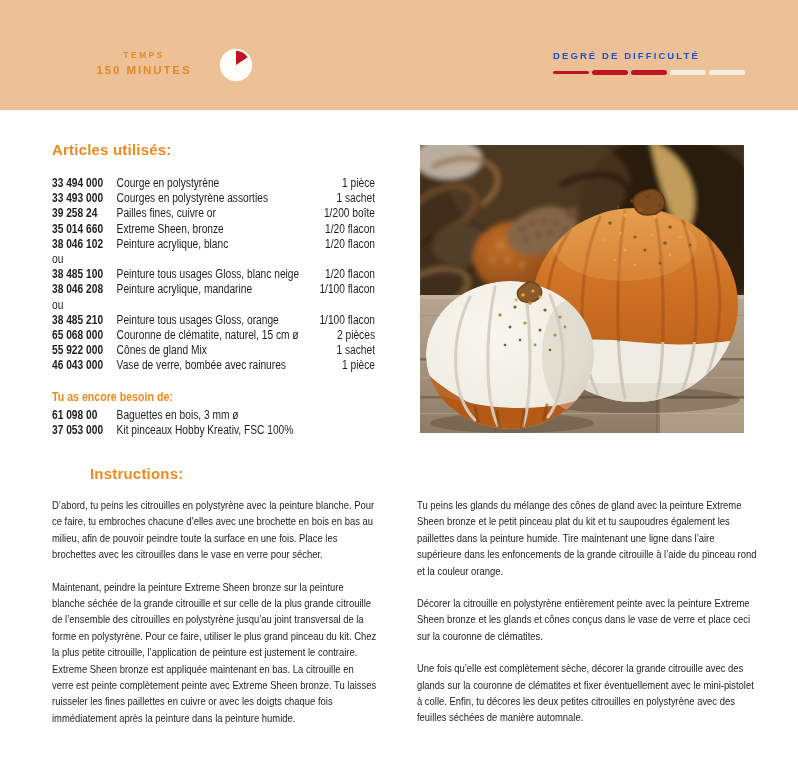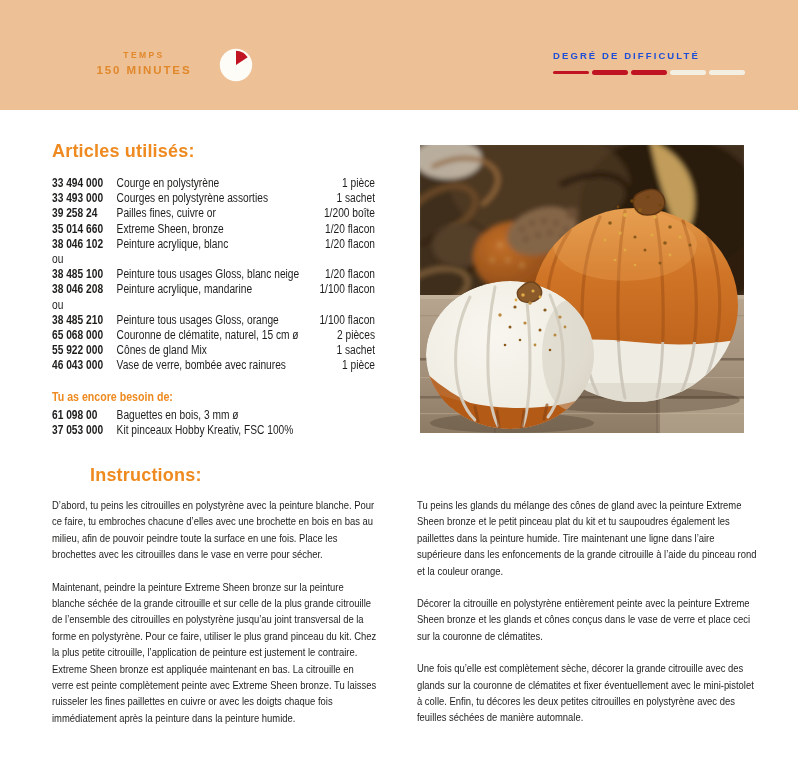--- a/index.html
+++ b/index.html
@@ -15,21 +15,21 @@
   .time-label{font-size:8.5px;font-weight:bold;letter-spacing:2.4px;}
   .time-value{font-size:11.5px;font-weight:800;letter-spacing:1.9px;margin-top:4px;}
   .clock{position:absolute;left:219px;top:48px;width:34px;height:34px;}
   .difficulty{position:absolute;left:553px;top:50px;width:192px;color:#1d4ed8;}
   .difficulty-label{font-size:9.5px;font-weight:bold;letter-spacing:2.1px;white-space:nowrap;}
   .difficulty-bars{display:flex;gap:3px;margin-top:9px;height:5px;align-items:center;}
   .bar{flex:1;height:5px;border-radius:2.5px;background:#f4efe3;}
   .bar.filled{background:#c11422;}
   .bar:first-child{height:3px;}
   
-  .sec-heading{position:absolute;left:52px;font-size:18px;font-weight:800;color:#ee8a1f;letter-spacing:.2px;}
+  .sec-heading{position:absolute;left:52px;font-size:15px;font-weight:800;color:#ee8a1f;letter-spacing:.2px;}
   #articles-heading{top:141px;}
   #instructions-heading{top:465px;margin-left:38px;}
   
   .articles-list{
     position:absolute;left:52px;top:176px;width:380px;
     transform:scaleX(.85);transform-origin:0 0;
     font-size:12px;line-height:15.2px;color:#1d1d1b;
   }
   .row{display:flex;}
   .row .num{width:76px;font-weight:bold;flex:none;}

